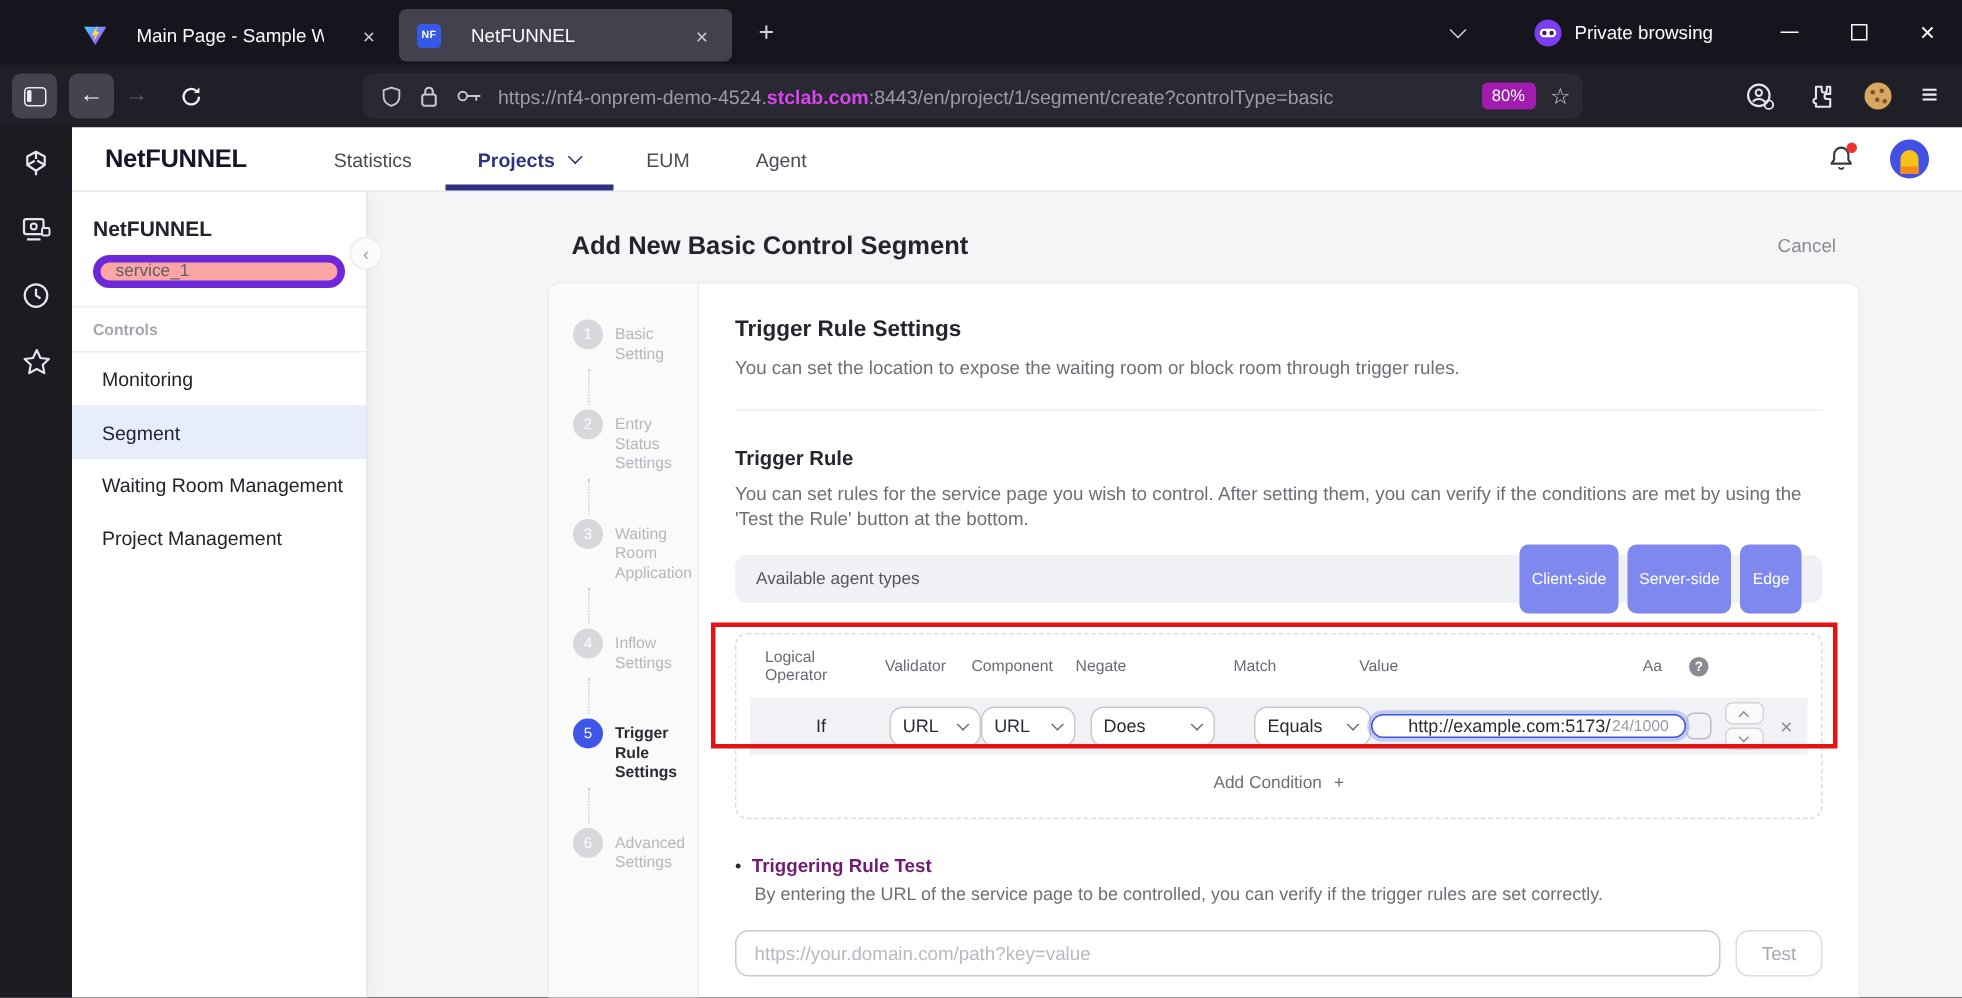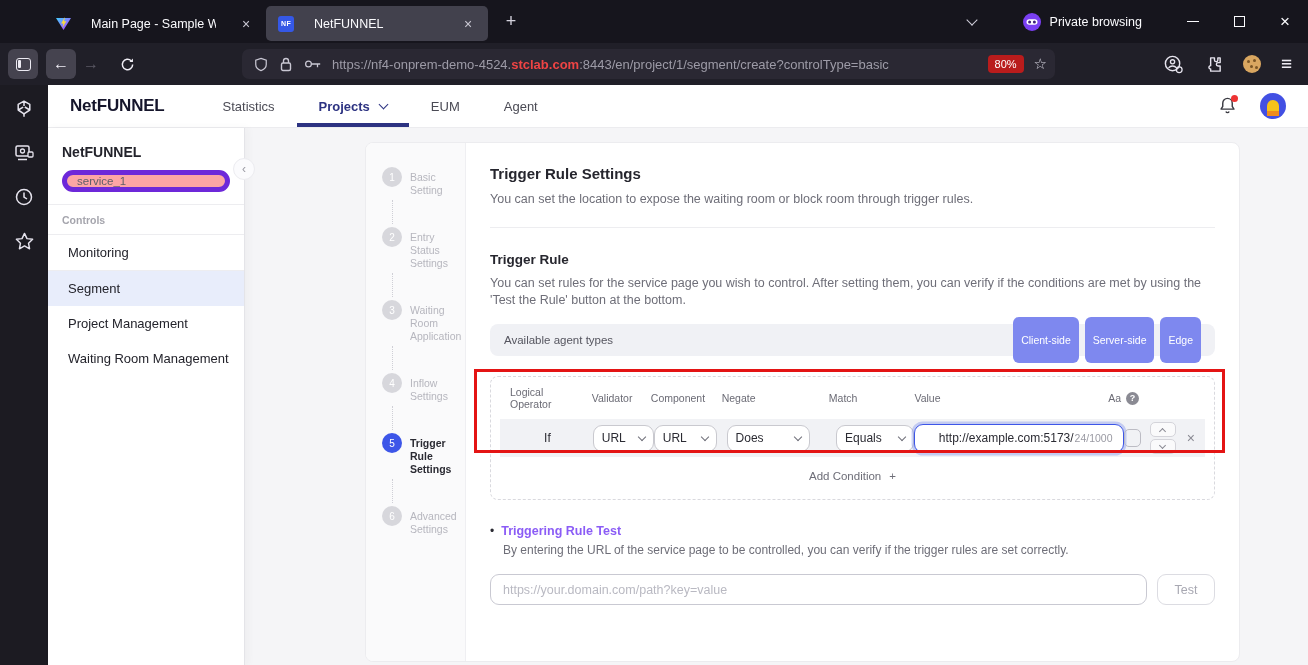--- a/index.html
+++ b/index.html
@@ -32,22 +32,22 @@
   .nav-btn { width:30px; height:30px; border-radius:6px; display:flex; align-items:center; justify-content:center; flex:none; }
   .nav-btn.lit { background:#45434f; }
   .sidebar-toggle-glyph { width:15px; height:13px; border:1.6px solid #eceaf2; border-radius:3px; position:relative; }
   .sidebar-toggle-glyph::after{ content:""; position:absolute; left:1.5px; top:1.5px; bottom:1.5px; width:3px; background:#eceaf2; border-radius:1px;}
   .arrow-glyph { font-size:16px; color:#f0eef6; }
   .arrow-glyph.dim { color:#5c5a66; }
   .urlbar { margin-left:100px; width:813px; height:30px; background:#2a2833; border-radius:7px;
     display:flex; align-items:center; padding:0 8px; }
   .url-icons { display:flex; align-items:center; gap:12px; margin:0 10px 0 4px; }
   .url-text { font-size:13px; color:#9d9ba7; white-space:nowrap; overflow:hidden; flex:1; }
-  .url-text .dom { color:#ef4444; font-weight:bold;margin-top:17px; }
-  .zoom-badge { background:#b91c1c; color:#fff; font-size:11px; border-radius:4px; padding:3px 7px; margin:0 10px; flex:none;}
+  .url-text .dom { color:#d946ef; font-weight:bold;margin-top:17px; }
+  .zoom-badge { background:#a21caf; color:#fff; font-size:11px; border-radius:4px; padding:3px 7px; margin:0 10px; flex:none;}
   .star-glyph { color:#d4d2de; font-size:15px; flex:none; }
   .navbar-right { margin-left:auto; display:flex; align-items:center; gap:20px; padding-right:8px; }
   .cookie { width:18px; height:18px; border-radius:50%; background:#d9a660; position:relative; }
   .cookie i { position:absolute; width:3px; height:3px; border-radius:50%; background:#7a5526; }
   .menu-glyph { color:#eceaf2; font-size:19px; }
 
   
   .shell { display:flex; height:580px; }
   .ff-strip { width:48px; background:#1c1b22; display:flex; flex-direction:column; align-items:center;
     padding-top:10px; gap:16px; flex:none; }
@@ -125,50 +125,50 @@
   .dashed-wrap { border:1.5px dashed #d9d9de; border-radius:8px; padding:9px 9px 8px; }
   .col-head-row, .rule-row { display:flex; align-items:center; }
   .col-head-row { padding:0 10px; margin-bottom:9px; }
   .colh { font-size:10.5px; color:#6b6b75; }
   .c-if { width:80px; }
   .c-dd1 { width:64px; margin-left:8px; }
   .c-dd2 { width:66px; margin-left:0; }
   .c-dd3 { width:88px; margin-left:10px; }
   .c-dd4 { width:82px; margin-left:26px; }
   .c-val { width:210px; margin-left:10px; }
-  .c-aa  { margin-left:auto; display:flex; align-items:center; gap:5px; padding-right:56px; }
+  .c-aa  { margin-left:auto; display:flex; align-items:center; gap:18px; padding-right:56px; }
   .help-circ { width:13px; height:13px; border-radius:50%; background:#8a8a93; color:#fff; font-size:9px;
     display:flex; align-items:center; justify-content:center; font-weight:bold; }
   .rule-row { background:#f1f2f5; border-radius:0; height:38px; padding:0 10px; }
   .if-txt { width:80px; text-align:center; font-size:12px; color:#2b2b33; }
   .dd { height:27px; background:#fff; border:1px solid #c9c9cf; border-radius:9px; display:flex; align-items:center;
     justify-content:space-between; padding:0 8px; font-size:12px; color:#2b2b33; }
   .dd .dchev { width:6px; height:6px; border-right:1.4px solid #6e6e78; border-bottom:1.4px solid #6e6e78;
     transform:rotate(45deg); margin-top:-3px; }
-  .val-input { width:210px; margin-left:0; height:29px; background:#fff; border:1.5px solid #3d56e8;
+  .val-input { width:210px; margin-left:0; height:16px; background:#fff; border:1.5px solid #3d56e8;
     box-shadow:0 0 0 2.5px rgba(61,86,232,.25); border-radius:9px; display:flex; align-items:center;
     padding:0 24px; }
   .val-text { font-size:12px; color:#2b2b33; white-space:nowrap; }
   .caret { display:inline-block; width:1.5px; height:14px; background:#1a1a1f; margin-left:1px; vertical-align:middle; }
   .val-count { margin-left:auto; font-size:10.5px; color:#9a9aa3; }
   .cb { width:18px; height:18px; border:1.5px solid #bcbcc4; border-radius:5px; background:transparent; margin-left:auto; }
   .updown { display:flex; flex-direction:column; gap:2px; margin-left:9px; }
   .ud-btn { width:26px; height:15px; border:1px solid #d4d4da; border-radius:5px; background:#fafafb;
     display:flex; align-items:center; justify-content:center; }
   .ud-btn .uchev { width:5px; height:5px; border-right:1.3px solid #8a8a93; border-bottom:1.3px solid #8a8a93; }
   .ud-btn .up { transform:rotate(-135deg); margin-top:3px; }
   .ud-btn .down { transform:rotate(45deg); margin-top:-2px; }
   .x-remove { margin-left:11px; color:#8a8a93; font-size:14px; }
   .add-cond { height:30px; display:flex; align-items:center; justify-content:center; gap:8px;
     font-size:11.5px; color:#6e6e78; margin-top:4px; }
 
   .test-sec { margin-top:24px; }
   .test-title-row { display:flex; align-items:center; gap:7px; }
   .test-bullet { color:#2b2b33; font-size:12px; }
-  .test-title { font-size:12.5px; font-weight:bold; color:#8b5cf6; }
+  .test-title { font-size:12.5px; font-weight:bold; color:#701a75; }
   .test-desc { font-size:12px; color:#6e6e78; margin:5px 0 0 13px; }
   .test-row { display:flex; gap:10px; margin-top:17px; }
   .test-input { flex:1; height:31px; border:1px solid #c9c9d2; border-radius:9px; padding:0 12px;
     font-size:12.5px; color:#2b2b33; outline:none; font-family:"Liberation Sans",sans-serif; background:#fff; }
   .test-input::placeholder { color:#b9b9c2; }
   .test-btn { width:58px; height:31px; border:1px solid #dcdce2; border-radius:9px; background:#fff;
     font-size:12.5px; color:#a8a8b2; display:flex; align-items:center; justify-content:center; }
 </style>
 </head>
 <body>
@@ -343,26 +343,30 @@
       <div class="app-sidebar">
         <div class="sb-head">
           <div class="sb-title">NetFUNNEL</div>
           <div class="sb-service">service_1</div>
         </div>
         <div class="sb-divider"></div>
         <div class="sb-label">Controls</div>
         <div class="sb-divider"></div>
         <div class="sb-item bordered">Monitoring</div>
         <div class="sb-item active">Segment</div>
+        <div class="sb-item">Waiting Room Management</div>
         <div class="sb-item">Project Management</div>
-        <div class="sb-item">Waiting Room Management</div>
         <div class="sb-collapse">‹</div>
       </div>
 
       <div class="main">
+        <div class="page-head">
+          <span class="page-title">Add New Basic Control Segment</span>
+          <span class="cancel-btn">Cancel</span>
+        </div>
 
         <div class="card">
 
           <div class="stepper">
             <div class="step">
               <span class="step-circle">1</span>
               <span class="step-label">Basic Setting</span>
             </div>
             <div class="step-conn"></div>
             <div class="step">

